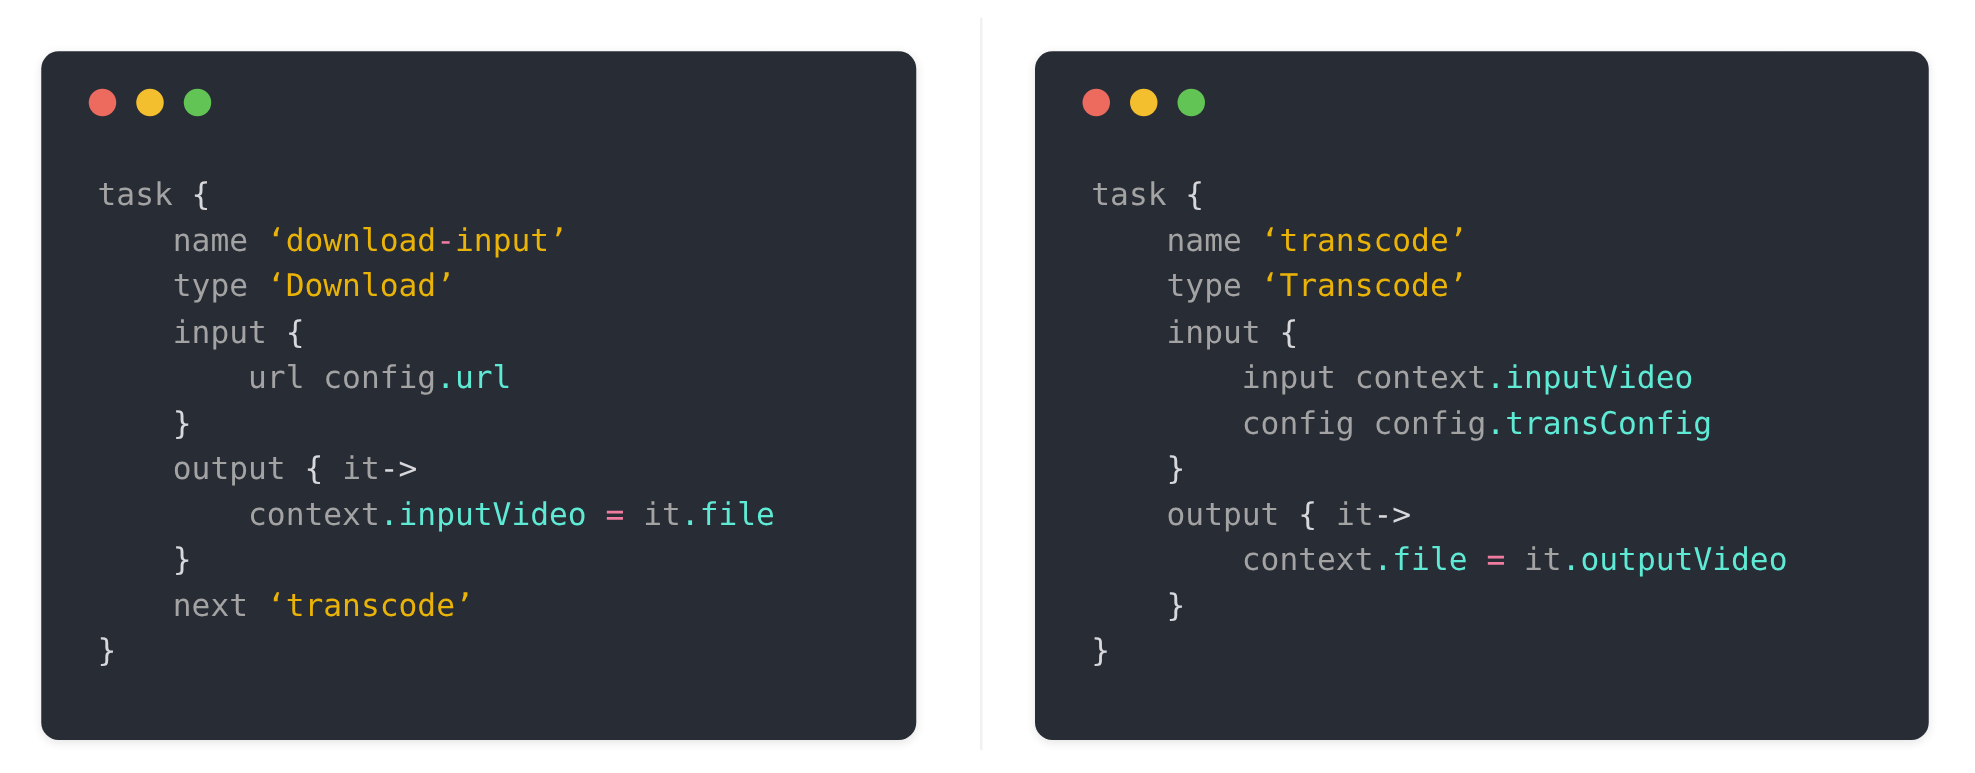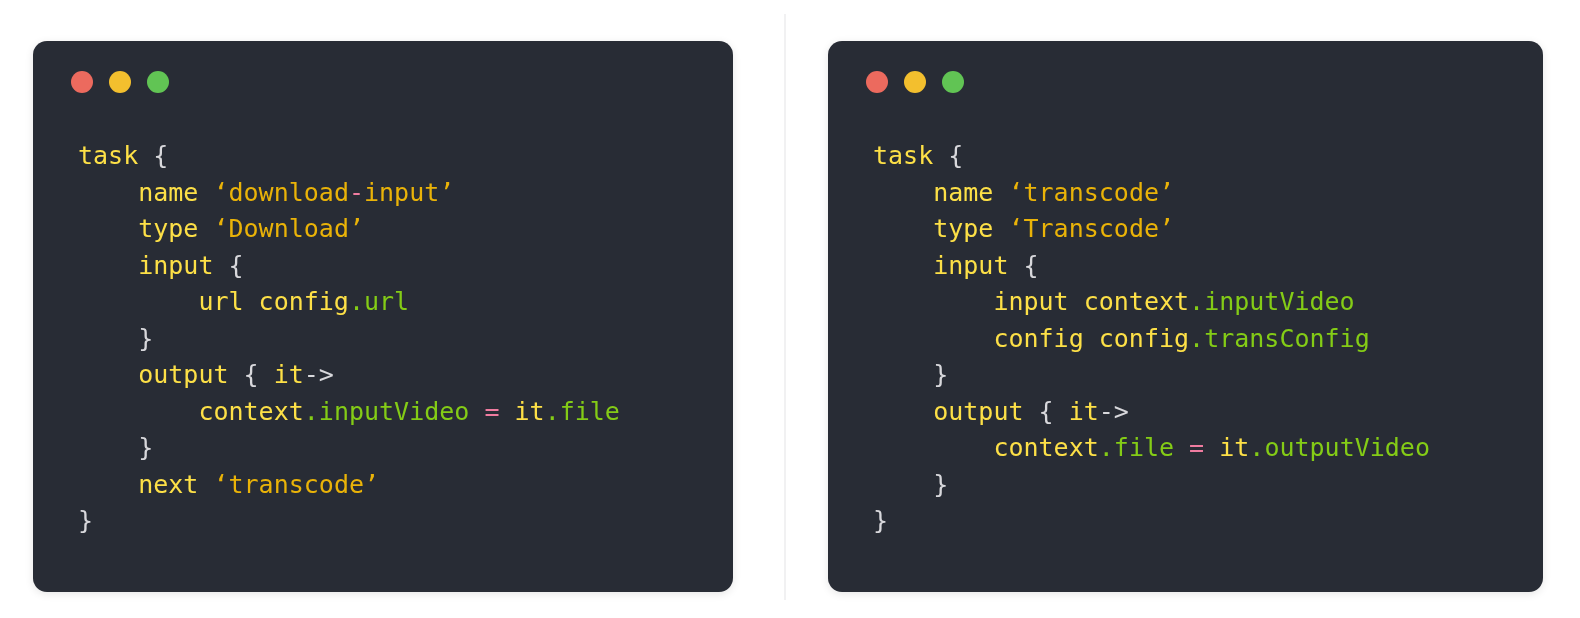--- a/index.html
+++ b/index.html
@@ -62,24 +62,24 @@
     right: 10px;
     font-family: "DejaVu Sans Mono", monospace;
     font-size: 25px;
     line-height: 36.5px;
     letter-spacing: 0px;
     white-space: pre;
   }
   .ln { display: block; height: 36.5px; }
 
   
-  .t-kw    { color: #fde047; }      
+  .t-kw    { color: #a3a3a3; }      
   .t-str   { color: #eab308; }      
   .t-punct { color: #d8d8dc; }      
-  .t-prop  { color: #84cc16; }      
+  .t-prop  { color: #5eead4; }      
   .t-op    { color: #f07ca0; }      
   .t-plain { color: #d8d8dc; }
 </style>
 </head>
 <body>
 
 <div id="stage">
 
   <div class="divider"></div>
 

